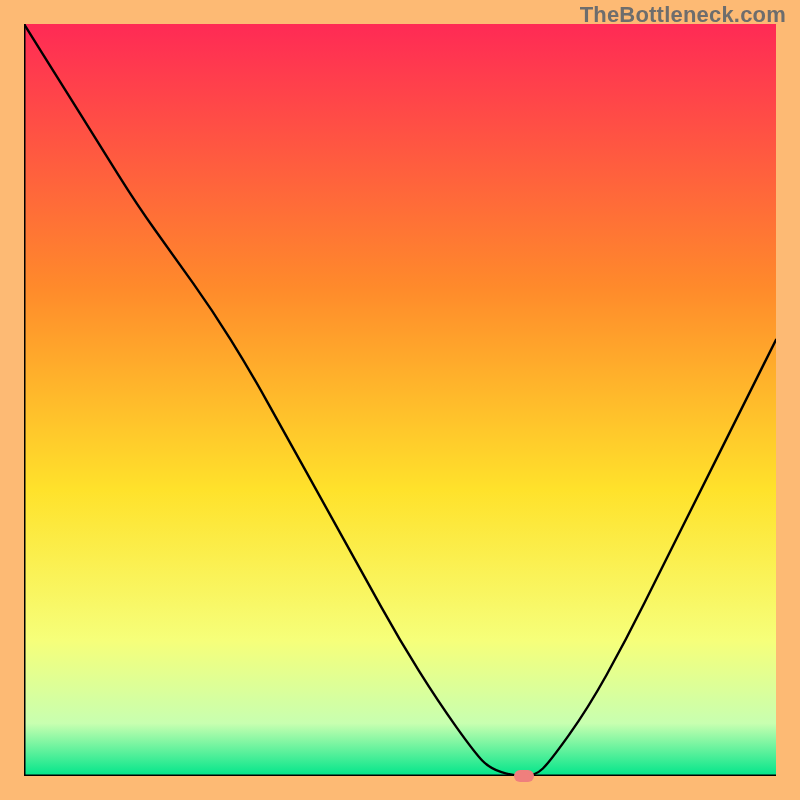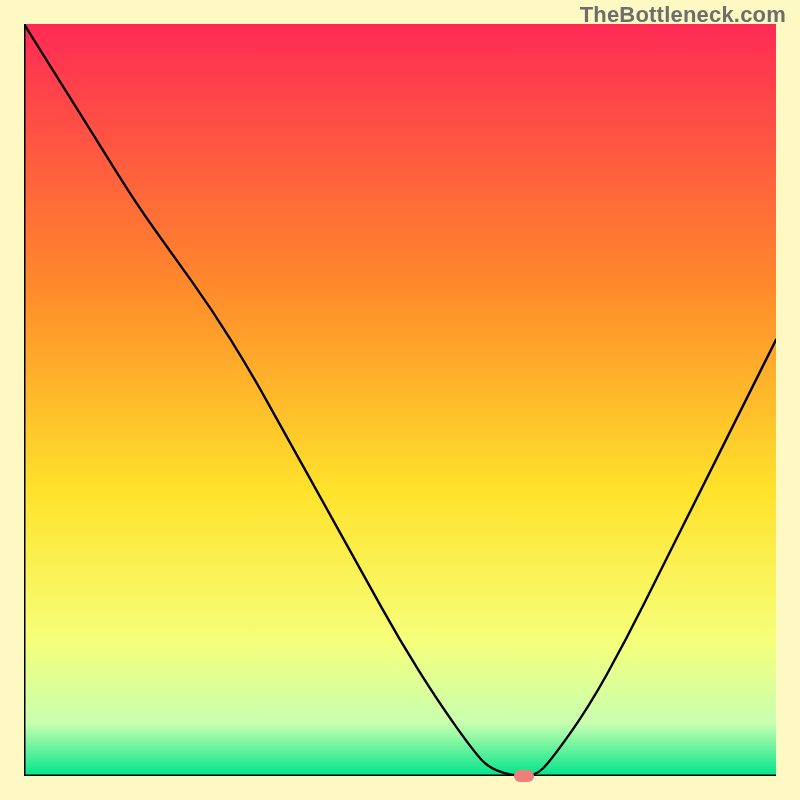--- a/index.html
+++ b/index.html
@@ -7,21 +7,21 @@
     padding: 0;
     width: 800px;
     height: 800px;
     background: #000;
     font-family: Arial, Helvetica, sans-serif;
   }
   .frame {
     position: relative;
     width: 800px;
     height: 800px;
-    background: #fef9c3;
+    background: #fdba74;
   }
   .watermark {
     position: absolute;
     top: 2px;
     right: 14px;
     color: #6d6d6d;
     font-size: 22px;
     font-weight: 600;
     letter-spacing: 0.2px;
     z-index: 5;

